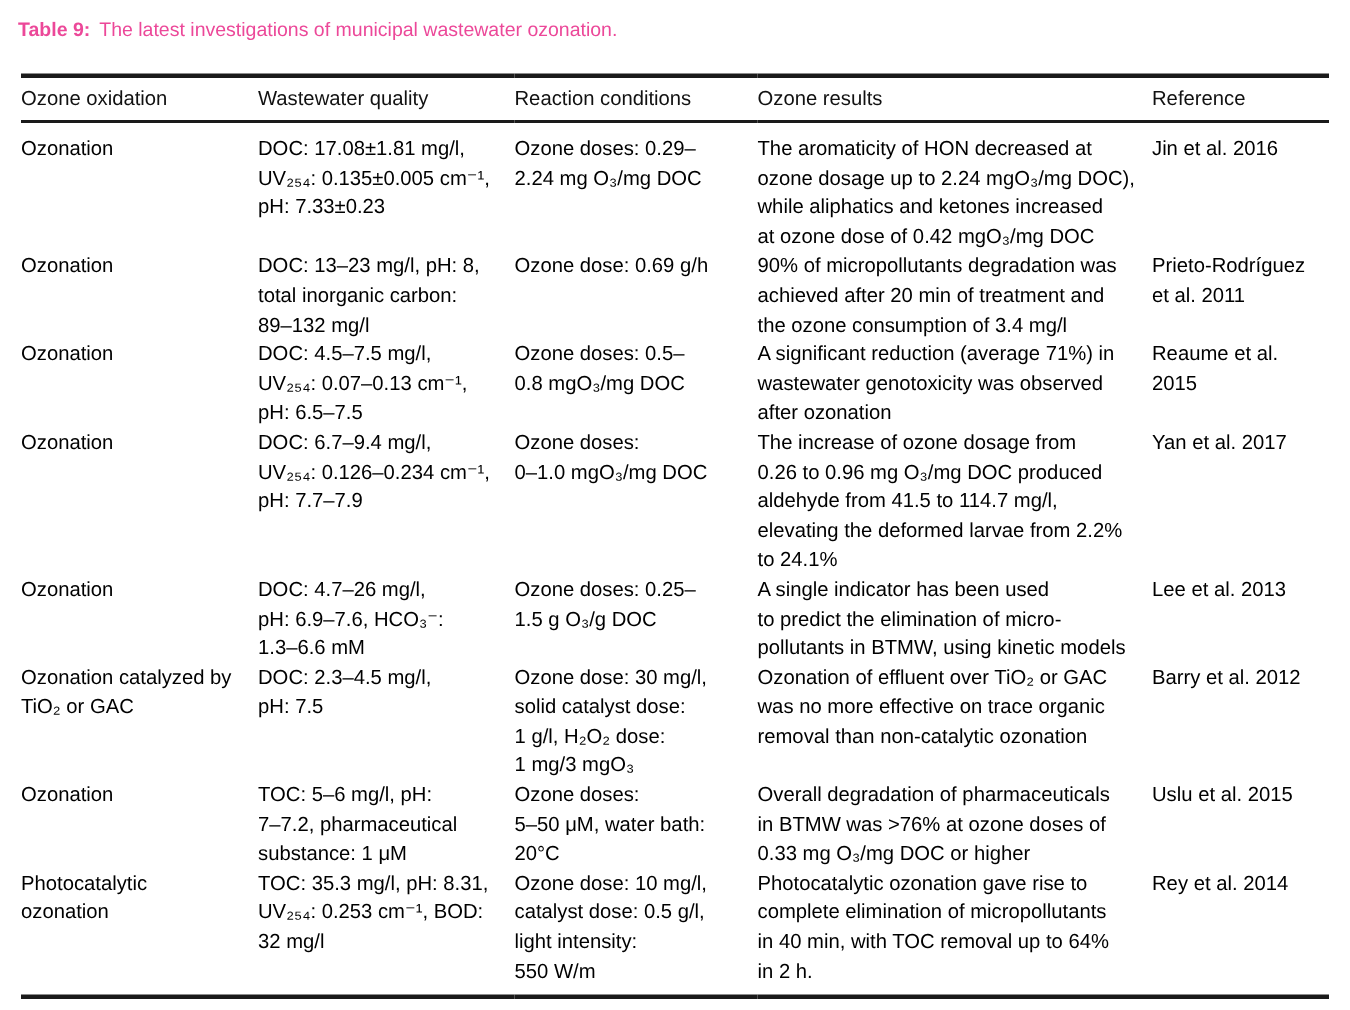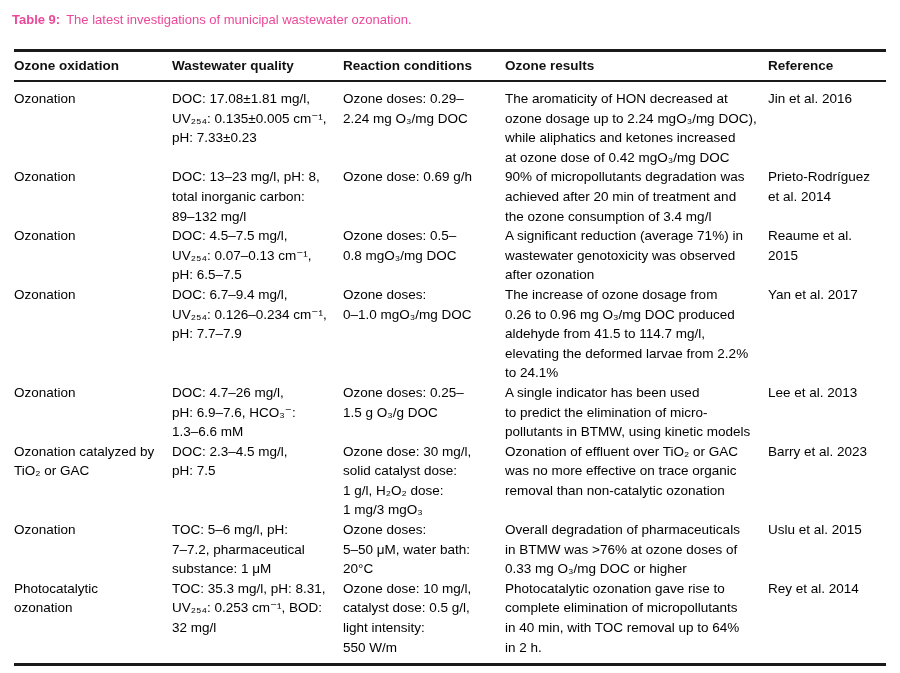--- a/index.html
+++ b/index.html
@@ -37,21 +37,21 @@
     table-layout: fixed;
     border-top: 3px solid #1a1a1a;
     border-bottom: 3px solid #1a1a1a;
   }
   table.tbl thead tr {
     border-bottom: 2px solid #1a1a1a;
   }
   table.tbl th {
     text-align: left;
     font-size: 13.5px;
-    font-weight: bold;
+    font-weight: normal;
     color: #111111;
     padding: 6px 10px 7px 0;
     vertical-align: middle;
     white-space: nowrap;
   }
   table.tbl td {
     vertical-align: top;
     font-size: 13.5px;
     line-height: 19.6px;
     color: #000000;
@@ -107,21 +107,21 @@
     <tr>
       <td>Ozonation</td>
       <td>DOC: 13–23 mg/l, pH: 8,
 total inorganic carbon:
 89–132 mg/l</td>
       <td>Ozone dose: 0.69 g/h</td>
       <td>90% of micropollutants degradation was
 achieved after 20 min of treatment and
 the ozone consumption of 3.4 mg/l</td>
       <td>Prieto-Rodríguez
-et al. 2014</td>
+et al. 2011</td>
     </tr>
     <tr>
       <td>Ozonation</td>
       <td>DOC: 4.5–7.5 mg/l,
 UV₂₅₄: 0.07–0.13 cm⁻¹,
 pH: 6.5–7.5</td>
       <td>Ozone doses: 0.5–
 0.8 mgO₃/mg DOC</td>
       <td>A significant reduction (average 71%) in
 wastewater genotoxicity was observed
@@ -160,21 +160,21 @@
 TiO₂ or GAC</td>
       <td>DOC: 2.3–4.5 mg/l,
 pH: 7.5</td>
       <td>Ozone dose: 30 mg/l,
 solid catalyst dose:
 1 g/l, H₂O₂ dose:
 1 mg/3 mgO₃</td>
       <td>Ozonation of effluent over TiO₂ or GAC
 was no more effective on trace organic
 removal than non-catalytic ozonation</td>
-      <td>Barry et al. 2023</td>
+      <td>Barry et al. 2012</td>
     </tr>
     <tr>
       <td>Ozonation</td>
       <td>TOC: 5–6 mg/l, pH:
 7–7.2, pharmaceutical
 substance: 1 μM</td>
       <td>Ozone doses:
 5–50 μM, water bath:
 20°C</td>
       <td>Overall degradation of pharmaceuticals

